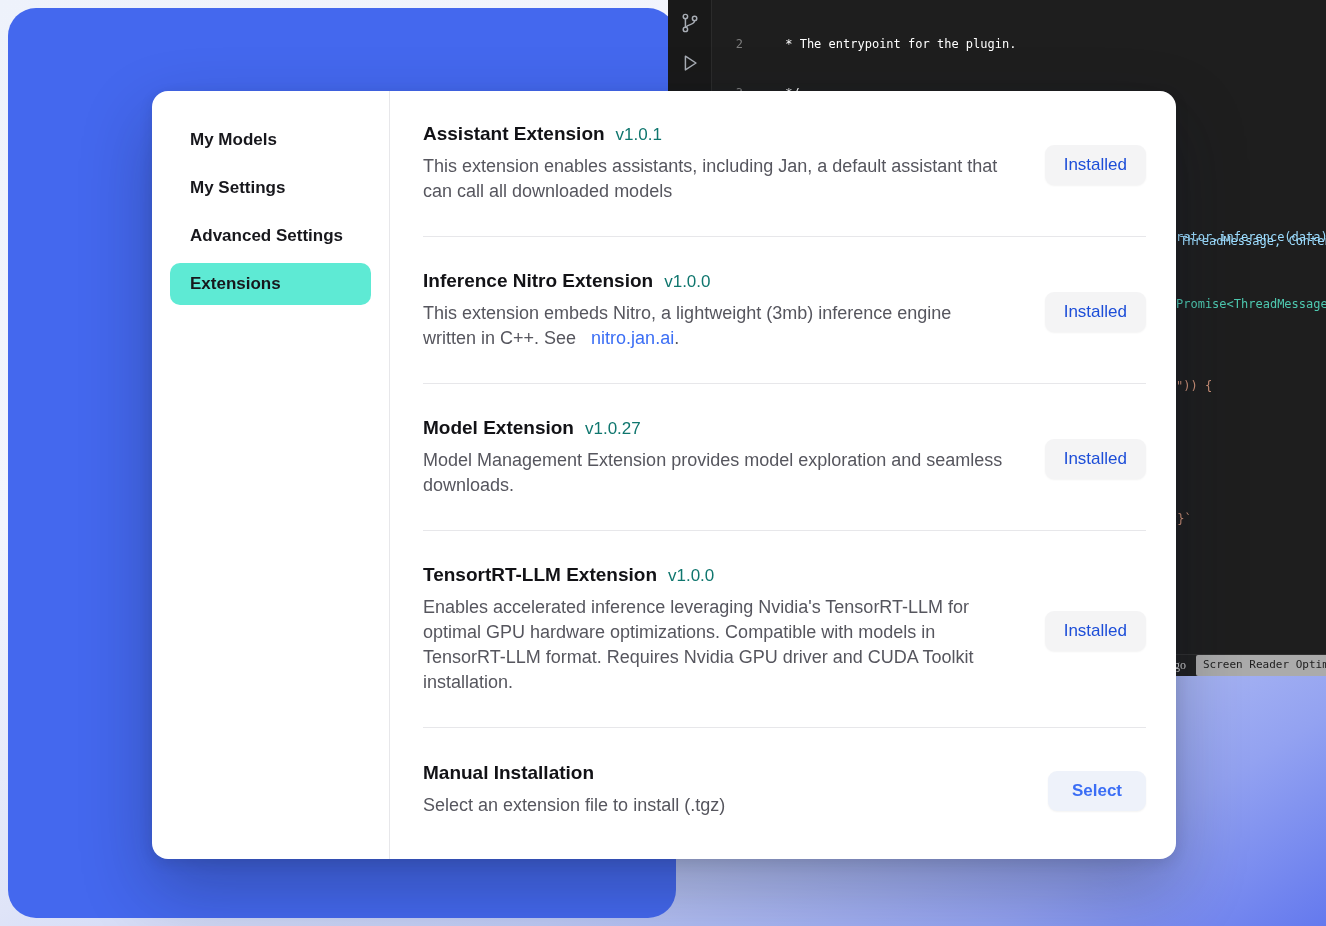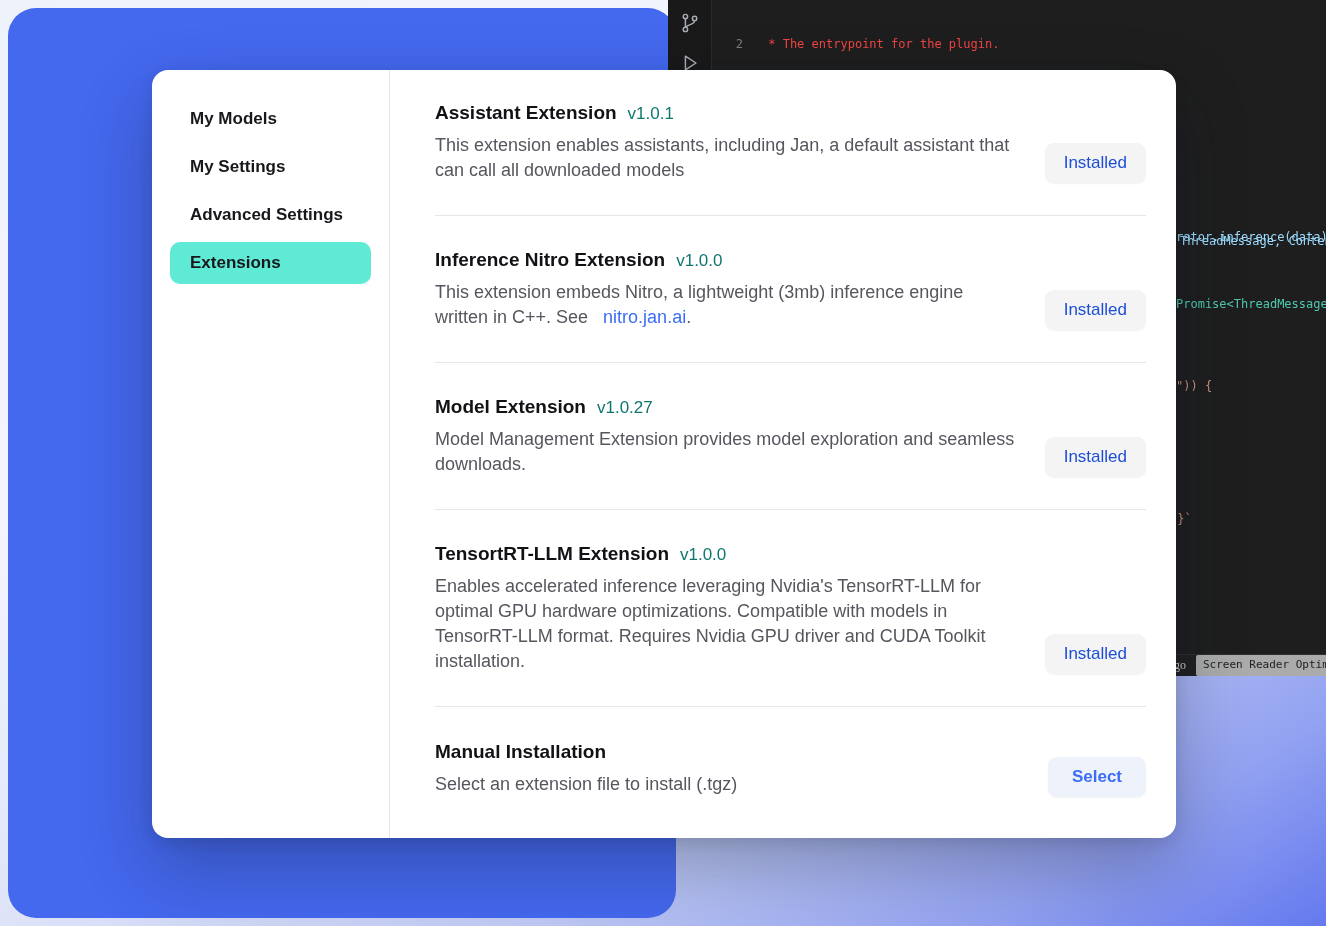--- a/index.html
+++ b/index.html
@@ -25,21 +25,21 @@
   }
   .activity-bar {
     position:absolute; left:0; top:0; width:44px; height:100%;
     background:#191919; border-right:1px solid #2b2b2b;
     display:flex; flex-direction:column; align-items:center; padding-top:12px; gap:18px;
   }
   .activity-bar svg { display:block; }
   .code-area { position:absolute; left:45px; top:3px; right:0; white-space:pre; }
   .code-line { white-space:pre; height:16.4px; }
   .ln { display:inline-block; width:30px; text-align:right; color:#7d7d7d; margin-right:18px; }
-  .tok-comment { color:#ef4444; }
+  .tok-comment { color:#ffffff;margin-left:17px; }
   .tok-kw { color:#c586c0; }
   .tok-brace { color:#e2c75a; }
   .tok-ident { color:#9cdcfe; }
 
   .frag { position:absolute; white-space:pre; }
   .frag-0 { left:508px; top:229px; color:#9cdcfe; }
   .frag-1 { left:508px; top:296px; color:#4ec9b0; }
   .frag-2 { left:508px; top:378px; color:#ce9178; }
   .frag-3 { left:502px; top:511px; color:#ce9178; }
 
@@ -49,38 +49,38 @@
     display:flex; align-items:center; white-space:nowrap; overflow:hidden;
   }
   .status-go { margin-left:506px; color:#cfcfcf; font-size:12px;font-family:Liberation Serif, serif; }
   .status-badge {
     margin-left:10px; background:#ababab; color:#1d1d1d; font-size:11px;
     padding:2px 7px; border-radius:2px; flex:0 0 auto;
   }
 
   
   .modal {
-    position:absolute; left:152px; top:70px; width:1024px; height:768px;
+    position:absolute; left:152px; top:91px; width:1024px; height:768px;
     background:#ffffff; border-radius:16px;
     box-shadow:0 30px 70px rgba(15,23,42,.30), 0 4px 14px rgba(15,23,42,.12);
-    display:flex; overflow:hidden;gap:12px;
+    display:flex; overflow:hidden;
   }
   .modal-sidebar {
     width:238px; flex:0 0 238px; border-right:1px solid #e7e7ea;
     padding:28px 18px 0 18px;
   }
   .side-item {
     padding:11px 20px; border-radius:10px; margin-bottom:6px;
     font-size:17px; font-weight:700; color:#17171c; cursor:pointer;
   }
   .side-item.active { background:#5eead4; }
 
   .modal-content { flex:1; padding:0 30px 0 33px; overflow:hidden; }
   .ext-row {
-    display:flex; justify-content:space-between; align-items:flex-end;
+    display:flex; justify-content:space-between; align-items:center;
     padding:33px 0 32px; border-bottom:1px solid #e7e7ea;
   }
   .ext-row.first { padding-top:32px; }
   .ext-row.last { border-bottom:none; padding-top:34px; }
   .ext-info { max-width:584px; }
   .ext-title-line { display:flex; align-items:baseline; gap:11px; margin-bottom:9px; }
   .ext-title { font-size:19px; font-weight:700; color:#121216; }
   .ext-version { font-size:17px; color:#0f766e; }
   .ext-desc { font-size:18px; line-height:25px; color:#56565e; }
   .ext-link { color:#3b6ef5; text-decoration:none; cursor:pointer;margin-left:10px; }

